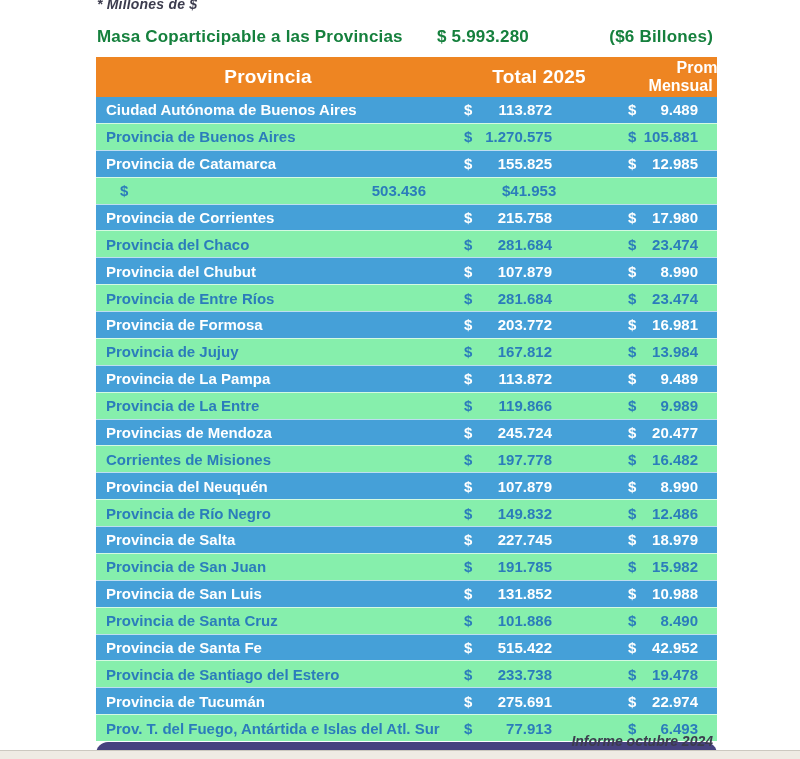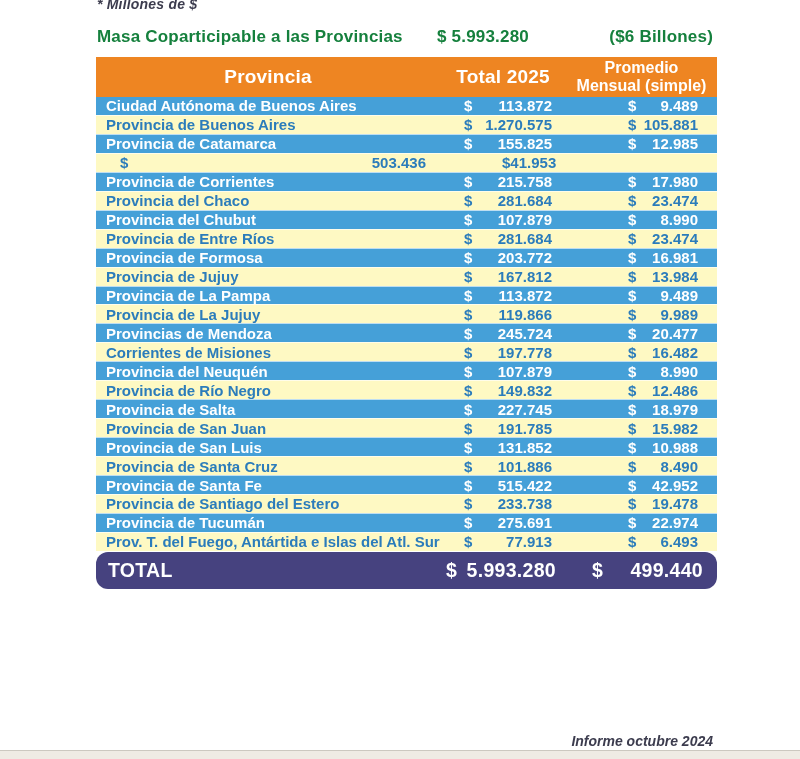--- a/index.html
+++ b/index.html
@@ -21,33 +21,33 @@
   .masa-title{flex:0 0 340px;}
   .masa-value{flex:0 0 150px;text-align:left;}
   .masa-paren{flex:1;text-align:right;padding-right:4px;}
 
   .table{
     position:absolute;left:96px;top:57px;width:621px;
   }
   .thead{
     background:#ee8522;height:40px;
     display:grid;grid-template-columns:344px 126px 151px;
-    align-items:center;color:#ffffff;font-weight:700;
+    align-items:center;color:#ffffff;font-weight:700;gap:36px;
   }
   .th{text-align:center;}
   .th-provincia,.th-total{font-size:19px;letter-spacing:0.2px;}
   .th-promedio{font-size:16px;line-height:1.15;}
-  .tbody{display:flex;flex-direction:column;height:454px;}
+  .tbody{display:flex;flex-direction:column;height:644px;}
   .trow{
     flex:1;display:grid;grid-template-columns:344px 126px 151px;
     align-items:center;font-weight:700;font-size:15px;
   }
   .trow + .trow{border-top:1px solid rgba(255,255,255,0.65);}
   .trow.blue{background:#45a0d8;color:#ffffff;}
-  .trow.mint{background:#fef9c3;color:#2b7cbb;}
+  .trow.mint{background:#86efac;color:#2b7cbb;}
   .cell.name{padding-left:10px;white-space:nowrap;}
   .cell.money{display:flex;justify-content:space-between;align-items:center;}
   .cell.money.total{padding-left:24px;padding-right:14px;}
   .cell.money.prom{padding-left:62px;padding-right:19px;}
   .trow-total{
     background:#46427f;color:#ffffff;height:37px;margin-top:1px;
     display:grid;grid-template-columns:344px 126px 151px;
     align-items:center;font-weight:700;font-size:19.5px;letter-spacing:0.3px;border-radius:12px;
   }
   .trow-total .cell.name{padding-left:12px;}
@@ -199,21 +199,21 @@
         <div class="cell money total">
           <span class="cur">$</span>
           <span class="val">113.872</span>
         </div>
         <div class="cell money prom">
           <span class="cur">$</span>
           <span class="val">9.489</span>
         </div>
       </div>
       <div class="trow mint">
-        <div class="cell name">Provincia de La Jujuy</div>
+        <div class="cell name">Provincia de La Entre</div>
         <div class="cell money total">
           <span class="cur">$</span>
           <span class="val">119.866</span>
         </div>
         <div class="cell money prom">
           <span class="cur">$</span>
           <span class="val">9.989</span>
         </div>
       </div>
       <div class="trow blue">

